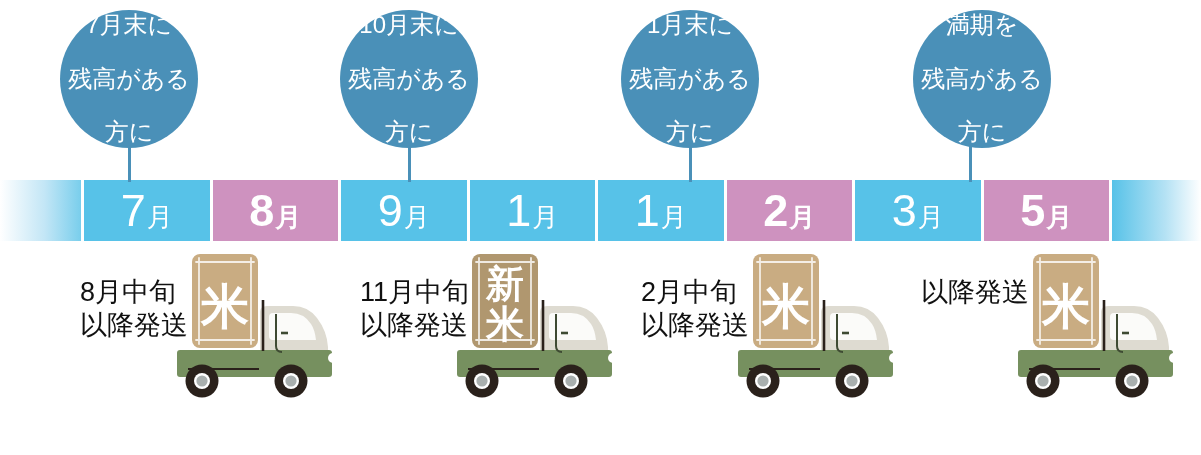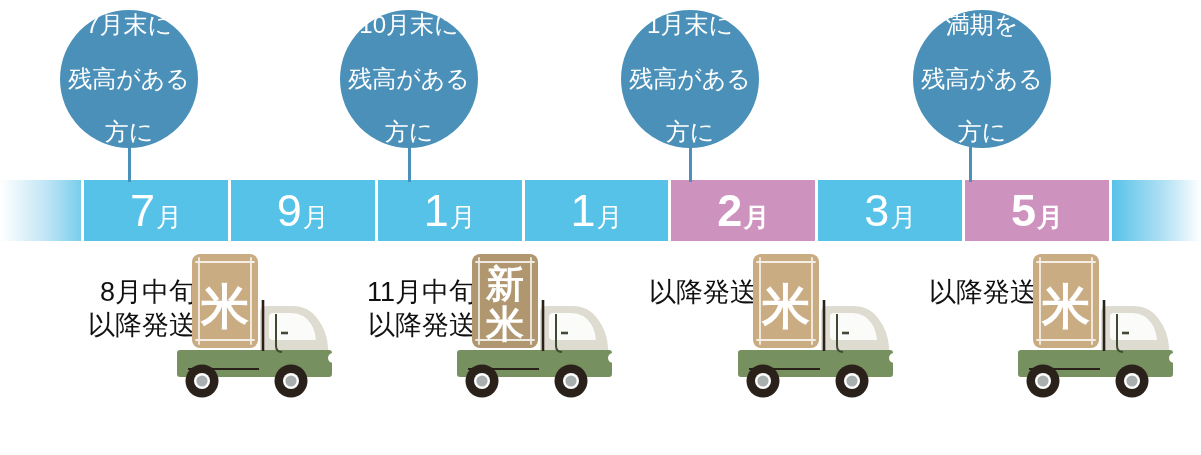--- a/index.html
+++ b/index.html
@@ -67,41 +67,42 @@
   
   .unit {
     position:absolute;
     top:250px;
     width:250px; height:150px;
   }
   .ship-text {
     position:absolute;
     left:-6px; top:26px;
     width:116px;
-    text-align:right;
+    text-align:left;
     font-size:27px;
     line-height:1.24;
     color:var(--shipment-text,#111111);
     white-space:nowrap;
   }
   .truck {
     position:absolute;
     left:85px; top:0;
     width:165px; height:150px;
     display:block;
   }
 </style>
 </head>
 <body>
 
 <div class="stage" style="--timeline-blue: #57C2E8; --timeline-pink: #CE92BF; --callout-blue: #4A90B8; --shipment-text: #111111;">
   <div class="timeline">
     <div class="fade-left"></div>
 
     <div class="cell blue"><span class="num">7</span><span class="suf">月</span></div>
+      <div class="cell pink"><span class="num">8</span><span class="suf">月</span></div>
       <div class="cell blue"><span class="num">9</span><span class="suf">月</span></div>
       <div class="cell blue"><span class="num">1</span><span class="suf">月</span></div>
       <div class="cell blue"><span class="num">1</span><span class="suf">月</span></div>
       <div class="cell pink"><span class="num">2</span><span class="suf">月</span></div>
       <div class="cell blue"><span class="num">3</span><span class="suf">月</span></div>
       <div class="cell pink"><span class="num">5</span><span class="suf">月</span></div>
       <div class="fade-right"></div>
   </div>
 
 <div class="callout" style="left: 60px;">
@@ -208,20 +209,21 @@
           <g>
             <circle cx="120" cy="131" r="16.5" fill="#2A211B"></circle>
             <circle cx="120" cy="131" r="8" fill="#FFFFFF"></circle>
             <circle cx="120" cy="131" r="5.6" fill="#A9AFAE"></circle>
           </g>
         </g>
       </svg>
     </div>
     <div class="unit" style="left: 647px;">
       <div class="ship-text">
+        <div>2月中旬</div>
         <div>以降発送</div>
       </div>
       <svg class="truck" viewBox="0 0 165 150" width="165" height="150" xmlns="http://www.w3.org/2000/svg">
         <g>
           <rect x="21" y="4" width="66" height="94" rx="8" fill="#C9AC82"></rect>
           <g stroke="#FFFFFF" stroke-width="1.8" stroke-linecap="round" opacity="0.8" fill="none">
             <line x1="28" y1="8" x2="28" y2="94"></line>
             <line x1="80" y1="8" x2="80" y2="94"></line>
             <line x1="25" y1="12" x2="83" y2="12"></line>
             <line x1="25" y1="90" x2="83" y2="90"></line>

